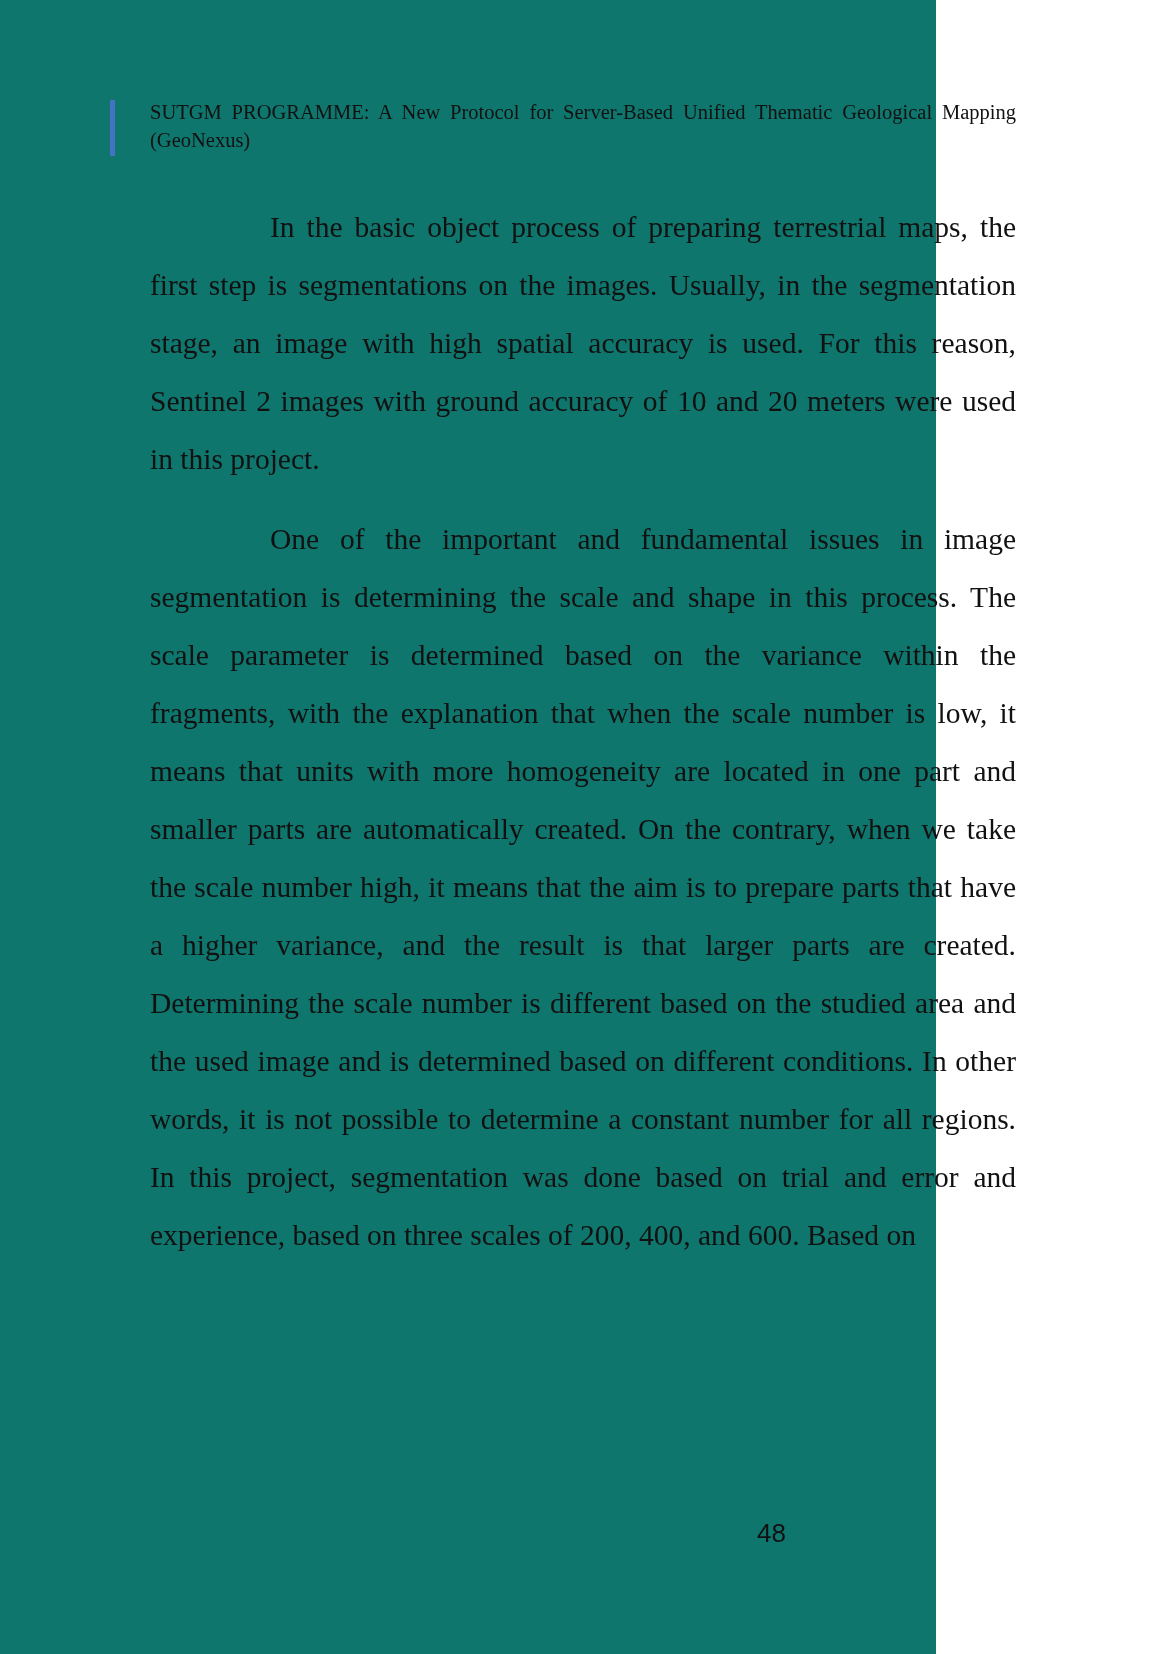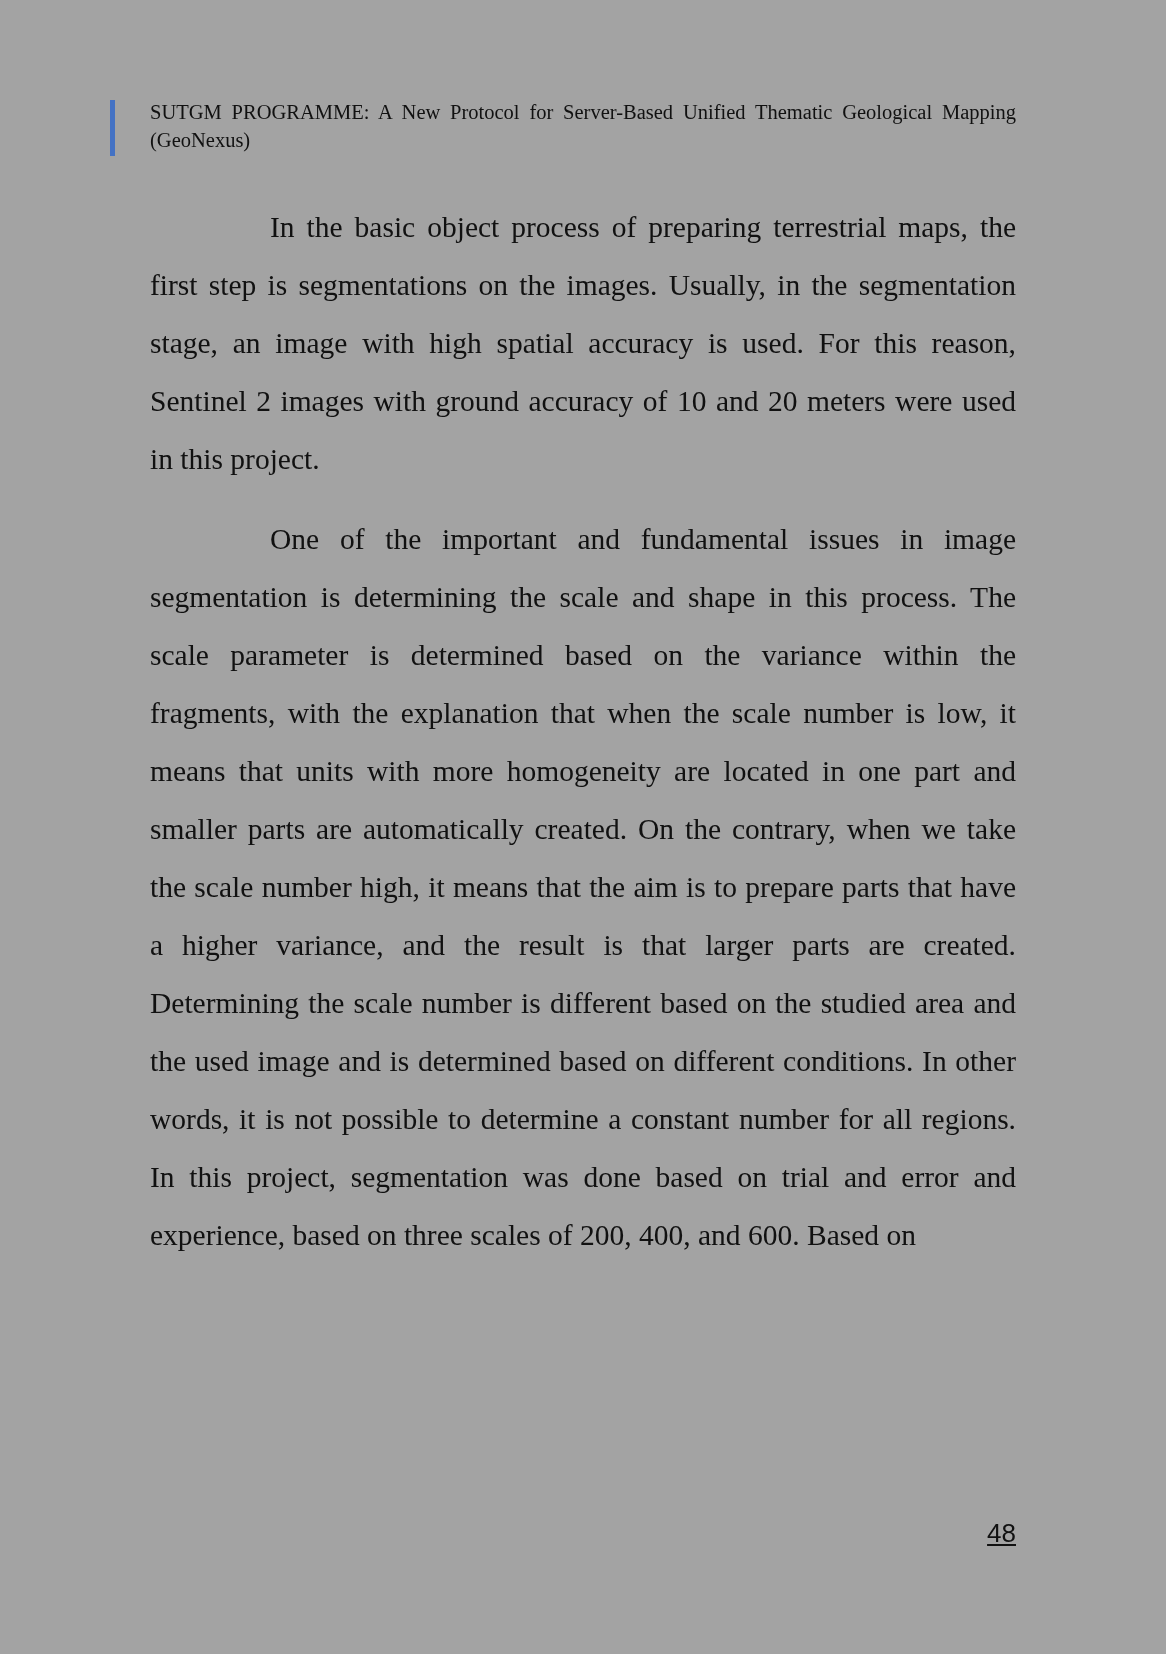--- a/index.html
+++ b/index.html
@@ -1,17 +1,17 @@
 <!DOCTYPE html>
 <html><head>
 <meta charset="utf-8">
 <style>
   html, body { margin: 0; padding: 0; background: #ffffff; }
   body { width: 1166px; height: 1654px; position: relative; overflow: hidden; }
-  .page { position: absolute; left: 0; top: 0; width: 1166px; height: 1654px; background: #a3a3a3; }
+  .page { position: absolute; left: 0; top: 0; width: 936px; height: 1654px; background: #0f766e; }
   .header-bar {
     position: absolute; left: 110px; top: 100px; width: 5px; height: 56px;
     background: #4472c4;
   }
   .header-text {
     position: absolute; left: 150px; top: 98px; width: 866px;
     font-family: "Liberation Serif", "DejaVu Serif", serif;
     font-size: 20.5px; line-height: 28px; color: #111;
     text-align: justify; text-align-last: left;
   }
@@ -20,21 +20,21 @@
     font-family: "Liberation Serif", "DejaVu Serif", serif;
     font-size: 29.5px; line-height: 58px; color: #111;
   }
   .body p {
     margin: 0 0 22px 0; text-align: justify; text-align-last: left;
   }
   .body p.indent { text-indent: 120px; }
   .page-number {
     position: absolute; right: 150px; top: 1518px;
     font-family: "Liberation Sans", "DejaVu Sans", sans-serif;
-    font-size: 26px; color: #111; text-decoration: underline;
+    font-size: 26px; color: #111;
   }
 </style>
 </head>
 <body>
 
 <div class="page">
   <div class="header-bar" style="background: rgb(68, 114, 196);"></div>
   <div class="header-text">SUTGM PROGRAMME: A New Protocol for Server-Based Unified Thematic Geological Mapping (GeoNexus)</div>
 
   <div class="body">

